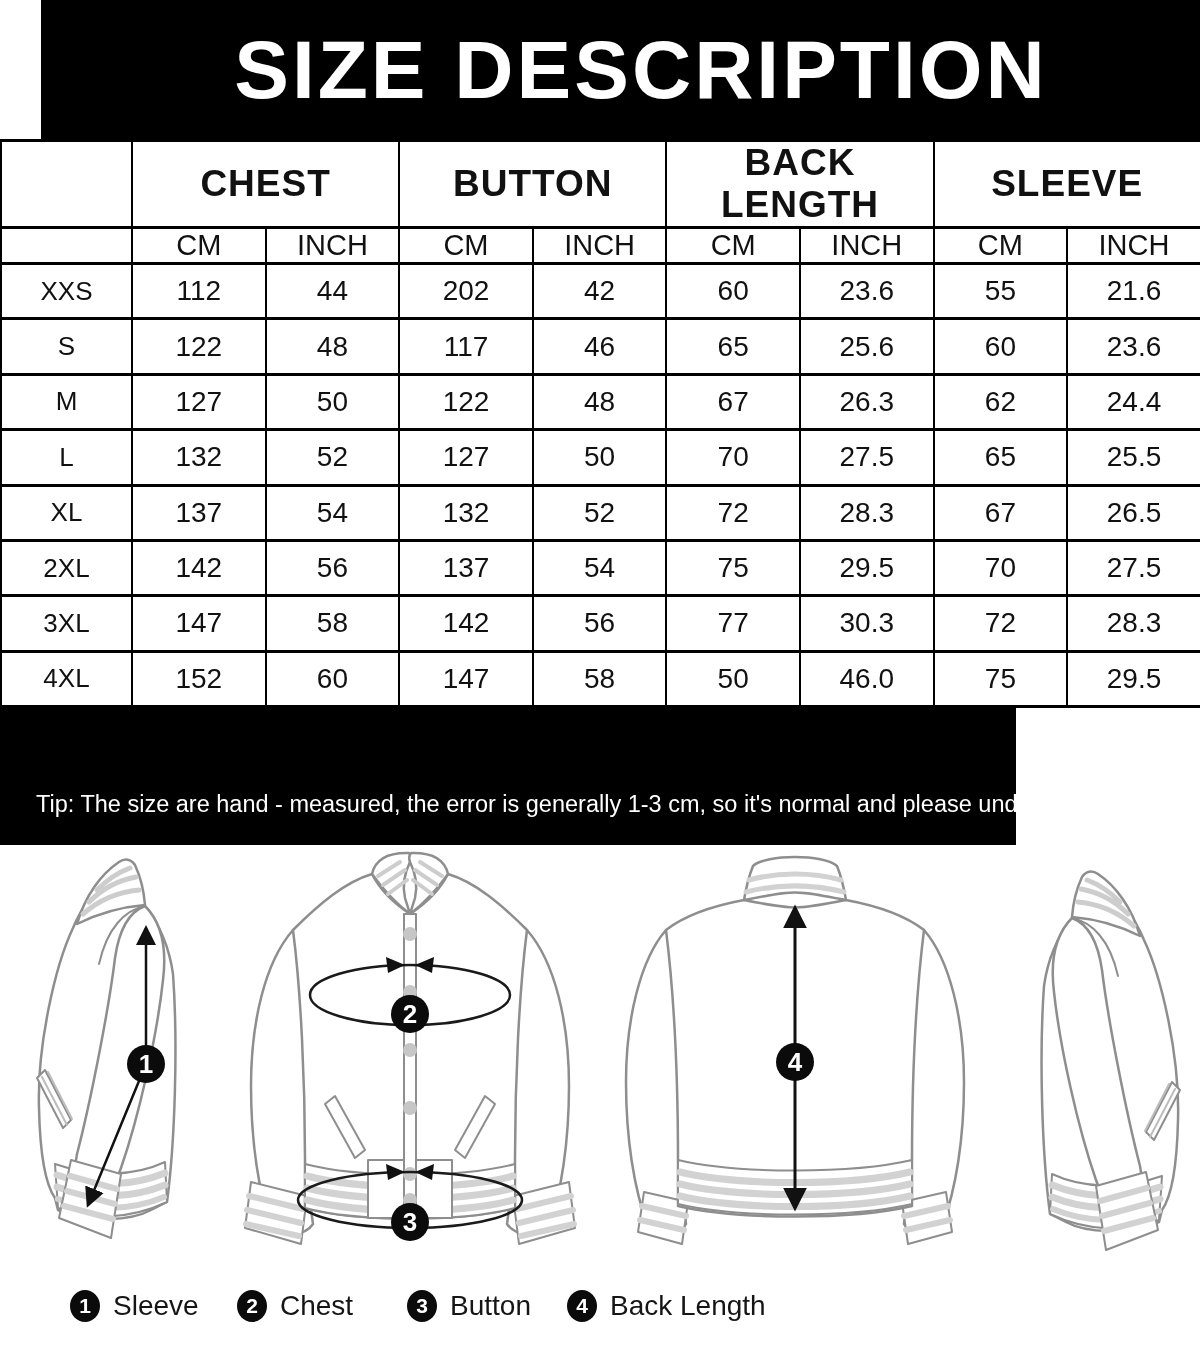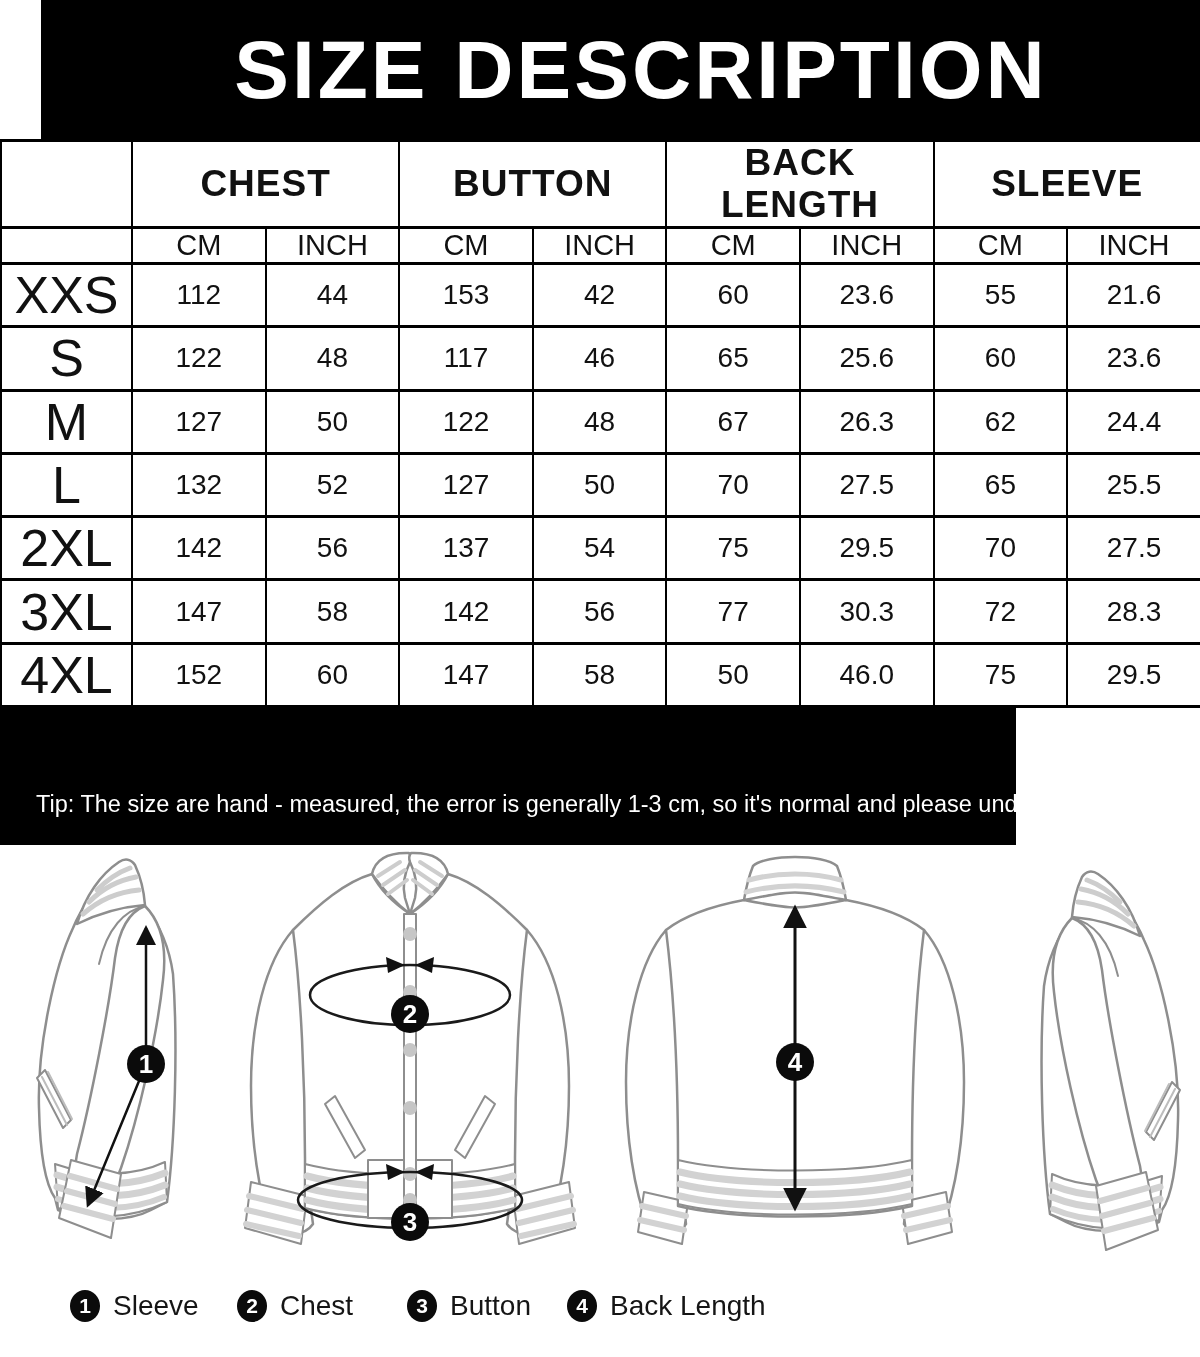--- a/index.html
+++ b/index.html
@@ -11,21 +11,21 @@
               display:flex;align-items:center;justify-content:center;margin-left:41px;}
   .title-band .title{color:#fff;font-size:82px;font-weight:bold;letter-spacing:3px;white-space:nowrap;}
 
   
   .size-table{position:absolute;left:0;top:139px;width:1200px;height:569px;
               border-collapse:collapse;table-layout:fixed;}
   .size-table td,.size-table th{border:3px solid #000;border-left-width:2px;border-right-width:2px;
               text-align:center;vertical-align:middle;padding:0;background:#fff;font-weight:normal;}
   .size-table .group-row th{font-size:37px;font-weight:bold;letter-spacing:1px;}
   .size-table .unit-row td{font-size:29px;margin-top:20px;}
-  .size-table td.size-col{font-size:52px;}
+  .size-table td.size-col{font-size:26px;}
   .size-table tbody td{font-size:28px;}
 
   
   .tip-band{position:absolute;left:0;top:708px;width:1016px;height:137px;background:#000;
             display:flex;align-items:flex-end;}
   .tip-band .tip-text{color:#fff;font-size:23.5px;padding:0 10px 27px 36px;white-space:nowrap;}
 
   
   .diagrams{position:absolute;left:0;top:845px;width:1200px;height:512px;background:#fff;}
   .diagrams svg{position:absolute;overflow:visible;}
@@ -75,21 +75,21 @@
         <td>INCH</td>
         <td>CM</td>
         <td>INCH</td>
       </tr>
     </thead>
     <tbody>
         <tr>
           <td class="size-col">XXS</td>
           <td>112</td>
           <td>44</td>
-          <td>153</td>
+          <td>202</td>
           <td>42</td>
           <td>60</td>
           <td>23.6</td>
           <td>55</td>
           <td>21.6</td>
         </tr>
         <tr>
           <td class="size-col">S</td>
           <td>122</td>
           <td>48</td>
@@ -114,20 +114,31 @@
         <tr>
           <td class="size-col">L</td>
           <td>132</td>
           <td>52</td>
           <td>127</td>
           <td>50</td>
           <td>70</td>
           <td>27.5</td>
           <td>65</td>
           <td>25.5</td>
+        </tr>
+        <tr>
+          <td class="size-col">XL</td>
+          <td>137</td>
+          <td>54</td>
+          <td>132</td>
+          <td>52</td>
+          <td>72</td>
+          <td>28.3</td>
+          <td>67</td>
+          <td>26.5</td>
         </tr>
         <tr>
           <td class="size-col">2XL</td>
           <td>142</td>
           <td>56</td>
           <td>137</td>
           <td>54</td>
           <td>75</td>
           <td>29.5</td>
           <td>70</td>

